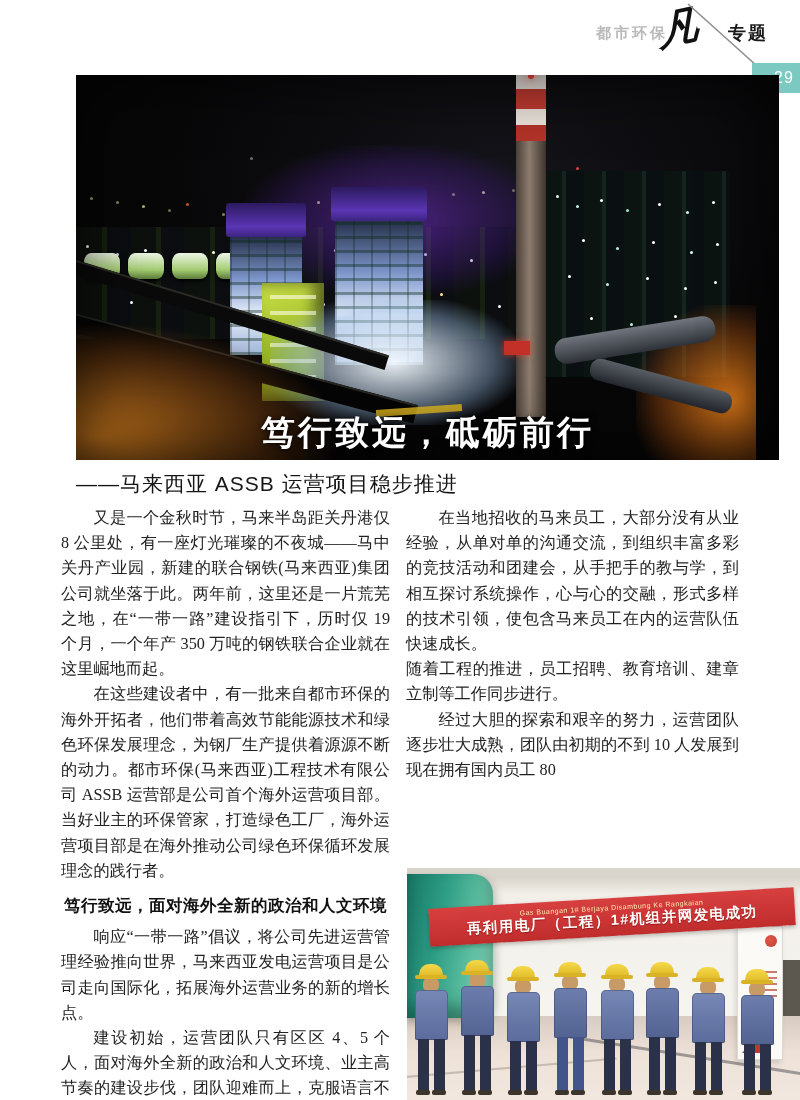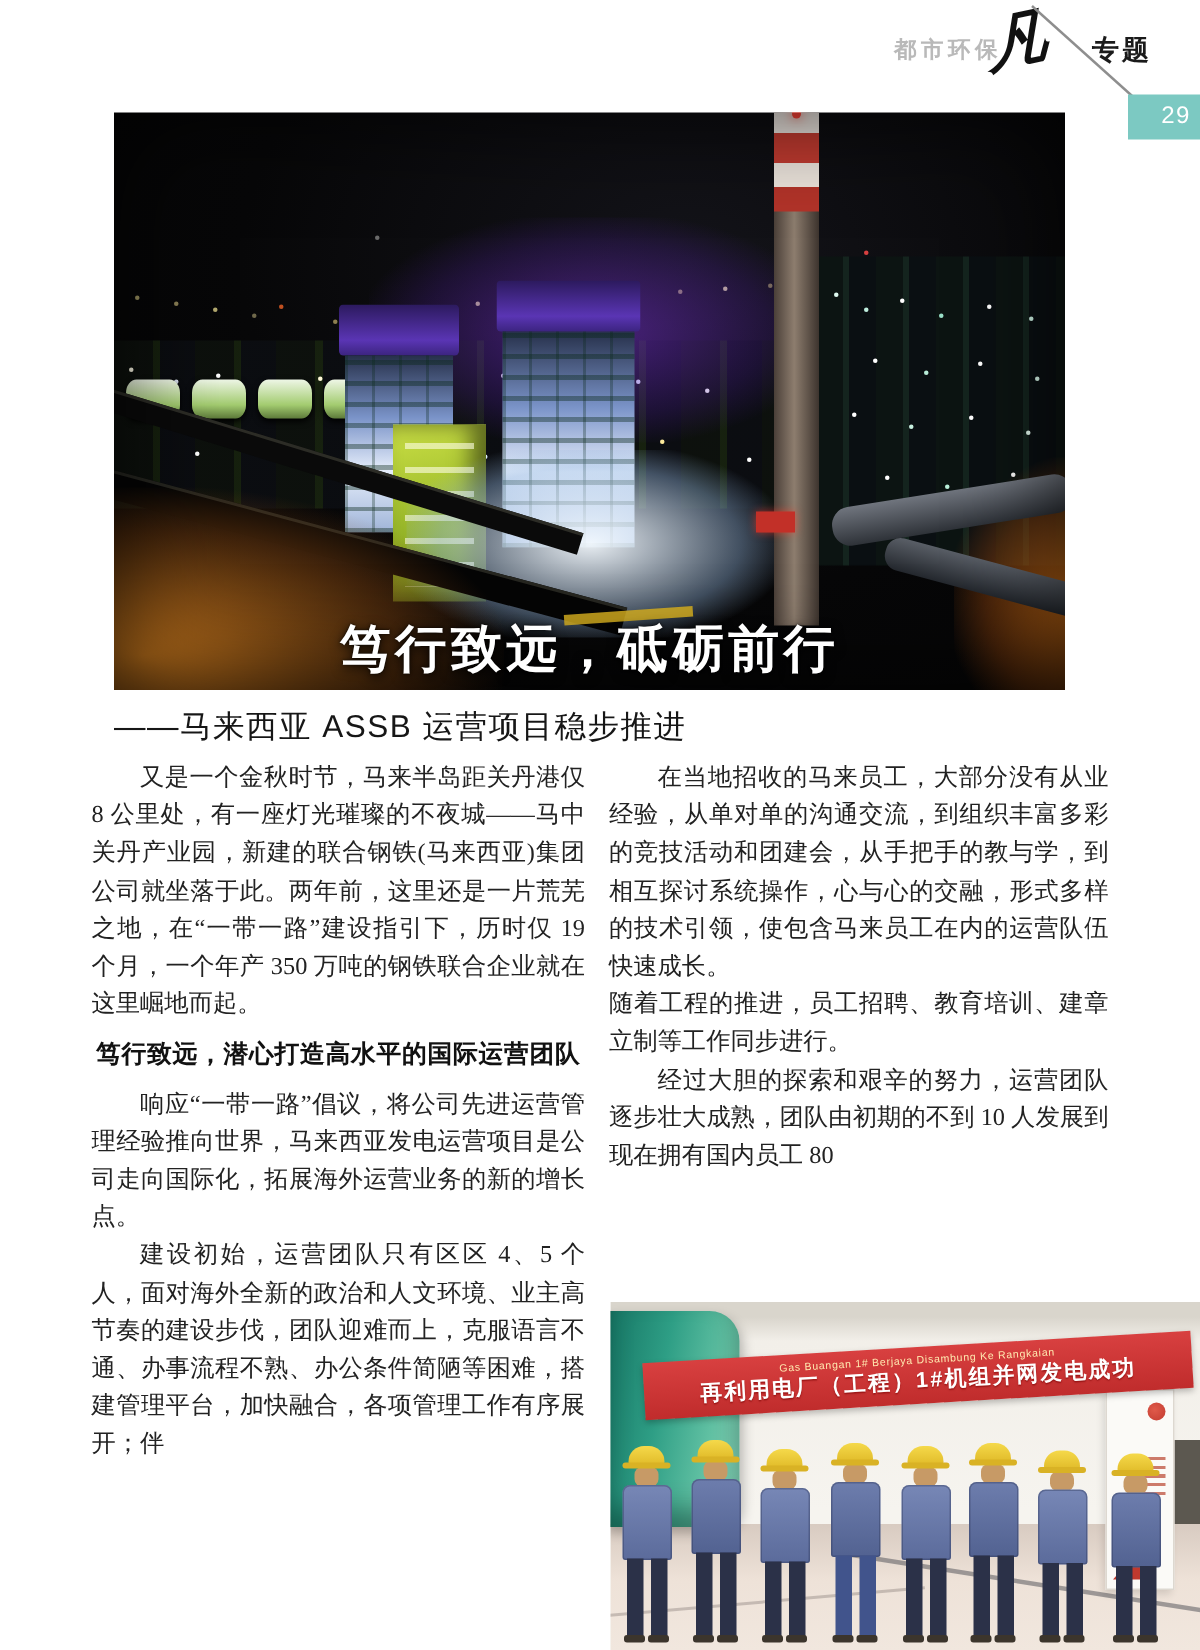--- a/index.html
+++ b/index.html
@@ -13,21 +13,21 @@
     font-family:"Liberation Serif","DejaVu Serif",serif; }
   .masthead-logo { position:absolute; left:658px; top:8px; font-size:40px; color:#111;
     font-family:"DejaVu Serif",serif; font-style:italic; font-weight:bold;
     transform:rotate(-12deg) skewX(-8deg); line-height:1; }
   .header-line { position:absolute; left:0; top:0; width:800px; height:100px; pointer-events:none; }
   .section-label { position:absolute; left:728px; top:21px; font-size:18px; font-weight:bold; color:#1a1a1a; letter-spacing:2px; }
   .page-badge { position:absolute; left:752px; top:63px; width:64px; height:30px;
     background:#7cc9c2; color:#fff; font-size:16px; display:flex; align-items:center; justify-content:center; letter-spacing:1px; }
 
   
-  .hero { position:absolute; left:76px; top:75px; width:634px; height:385px; overflow:hidden;
+  .hero { position:absolute; left:76px; top:75px; width:703px; height:385px; overflow:hidden;
     background:radial-gradient(ellipse at 60% 26%, #14141a 0%, #070708 55%, #040404 100%);padding-left:36px; }
   .dot { position:absolute; width:3px; height:3px; border-radius:50%; }
   .horizon-dots { left:14px; top:122px; background:#9a915f; box-shadow:
     26px 4px #8a7f55, 52px 8px #b3a96f, 78px 12px #6f684a, 132px 16px #8d7f4f,
     162px 12px #5f584a, 197px 8px #97906a, 227px 4px #c8bf8d, 262px 0 #7a7252,
     297px 2px #a89e6e, 332px -2px #cfc493, 362px -4px #9e9468, 392px -6px #d6cc9c,
     422px -8px #7d7550, 452px -10px #b0a878, 482px -8px #8f8760, 512px -12px #d9d0a2,
     542px -10px #a99f72, 572px -14px #c4bb8b, 602px -16px #938a60, 622px -18px #beb584,
     272px 10px #e06030, 96px 6px #c05020, 486px -30px #d84040, 160px -40px #6a6a6a; }
   .mid-strip { position:absolute; left:0; top:152px; width:654px; height:112px; opacity:.95;
@@ -195,21 +195,22 @@
   <div class="crane-red"></div>
   <div class="yellow-rig"></div>
   <div class="hero-vignette"></div>
   <div class="hero-title">笃行致远，砥砺前行</div>
 </div>
 
 <div class="article-subtitle">——马来西亚 ASSB 运营项目稳步推进</div>
 
 <div class="col col-left">
     <p class="para indent">又是一个金秋时节，马来半岛距关丹港仅 8 公里处，有一座灯光璀璨的不夜城——马中关丹产业园，新建的联合钢铁(马来西亚)集团公司就坐落于此。两年前，这里还是一片荒芜之地，在“一带一路”建设指引下，历时仅 19 个月，一个年产 350 万吨的钢铁联合企业就在这里崛地而起。</p>
-    <h3 class="col-heading">笃行致远，潜心打造高水平的国际运营团队</h3>
+    <p class="para indent">在这些建设者中，有一批来自都市环保的海外开拓者，他们带着高效节能能源技术和绿色环保发展理念，为钢厂生产提供着源源不断的动力。都市环保(马来西亚)工程技术有限公司 ASSB 运营部是公司首个海外运营项目部。当好业主的环保管家，打造绿色工厂，海外运营项目部是在海外推动公司绿色环保循环发展理念的践行者。</p>
+    <h3 class="col-heading">笃行致远，面对海外全新的政治和人文环境</h3>
     <p class="para indent">响应“一带一路”倡议，将公司先进运营管理经验推向世界，马来西亚发电运营项目是公司走向国际化，拓展海外运营业务的新的增长点。</p>
     <p class="para indent">建设初始，运营团队只有区区 4、5 个人，面对海外全新的政治和人文环境、业主高节奏的建设步伐，团队迎难而上，克服语言不通、办事流程不熟、办公条件简陋等困难，搭建管理平台，加快融合，各项管理工作有序展开；伴</p>
   </div>
 <div class="col col-right">
     <p class="para indent">在当地招收的马来员工，大部分没有从业经验，从单对单的沟通交流，到组织丰富多彩的竞技活动和团建会，从手把手的教与学，到相互探讨系统操作，心与心的交融，形式多样的技术引领，使包含马来员工在内的运营队伍快速成长。</p>
     <p class="para">随着工程的推进，员工招聘、教育培训、建章立制等工作同步进行。</p>
     <p class="para indent">经过大胆的探索和艰辛的努力，运营团队逐步壮大成熟，团队由初期的不到 10 人发展到现在拥有国内员工 80</p>
   </div>
 
 <div class="wphoto">

